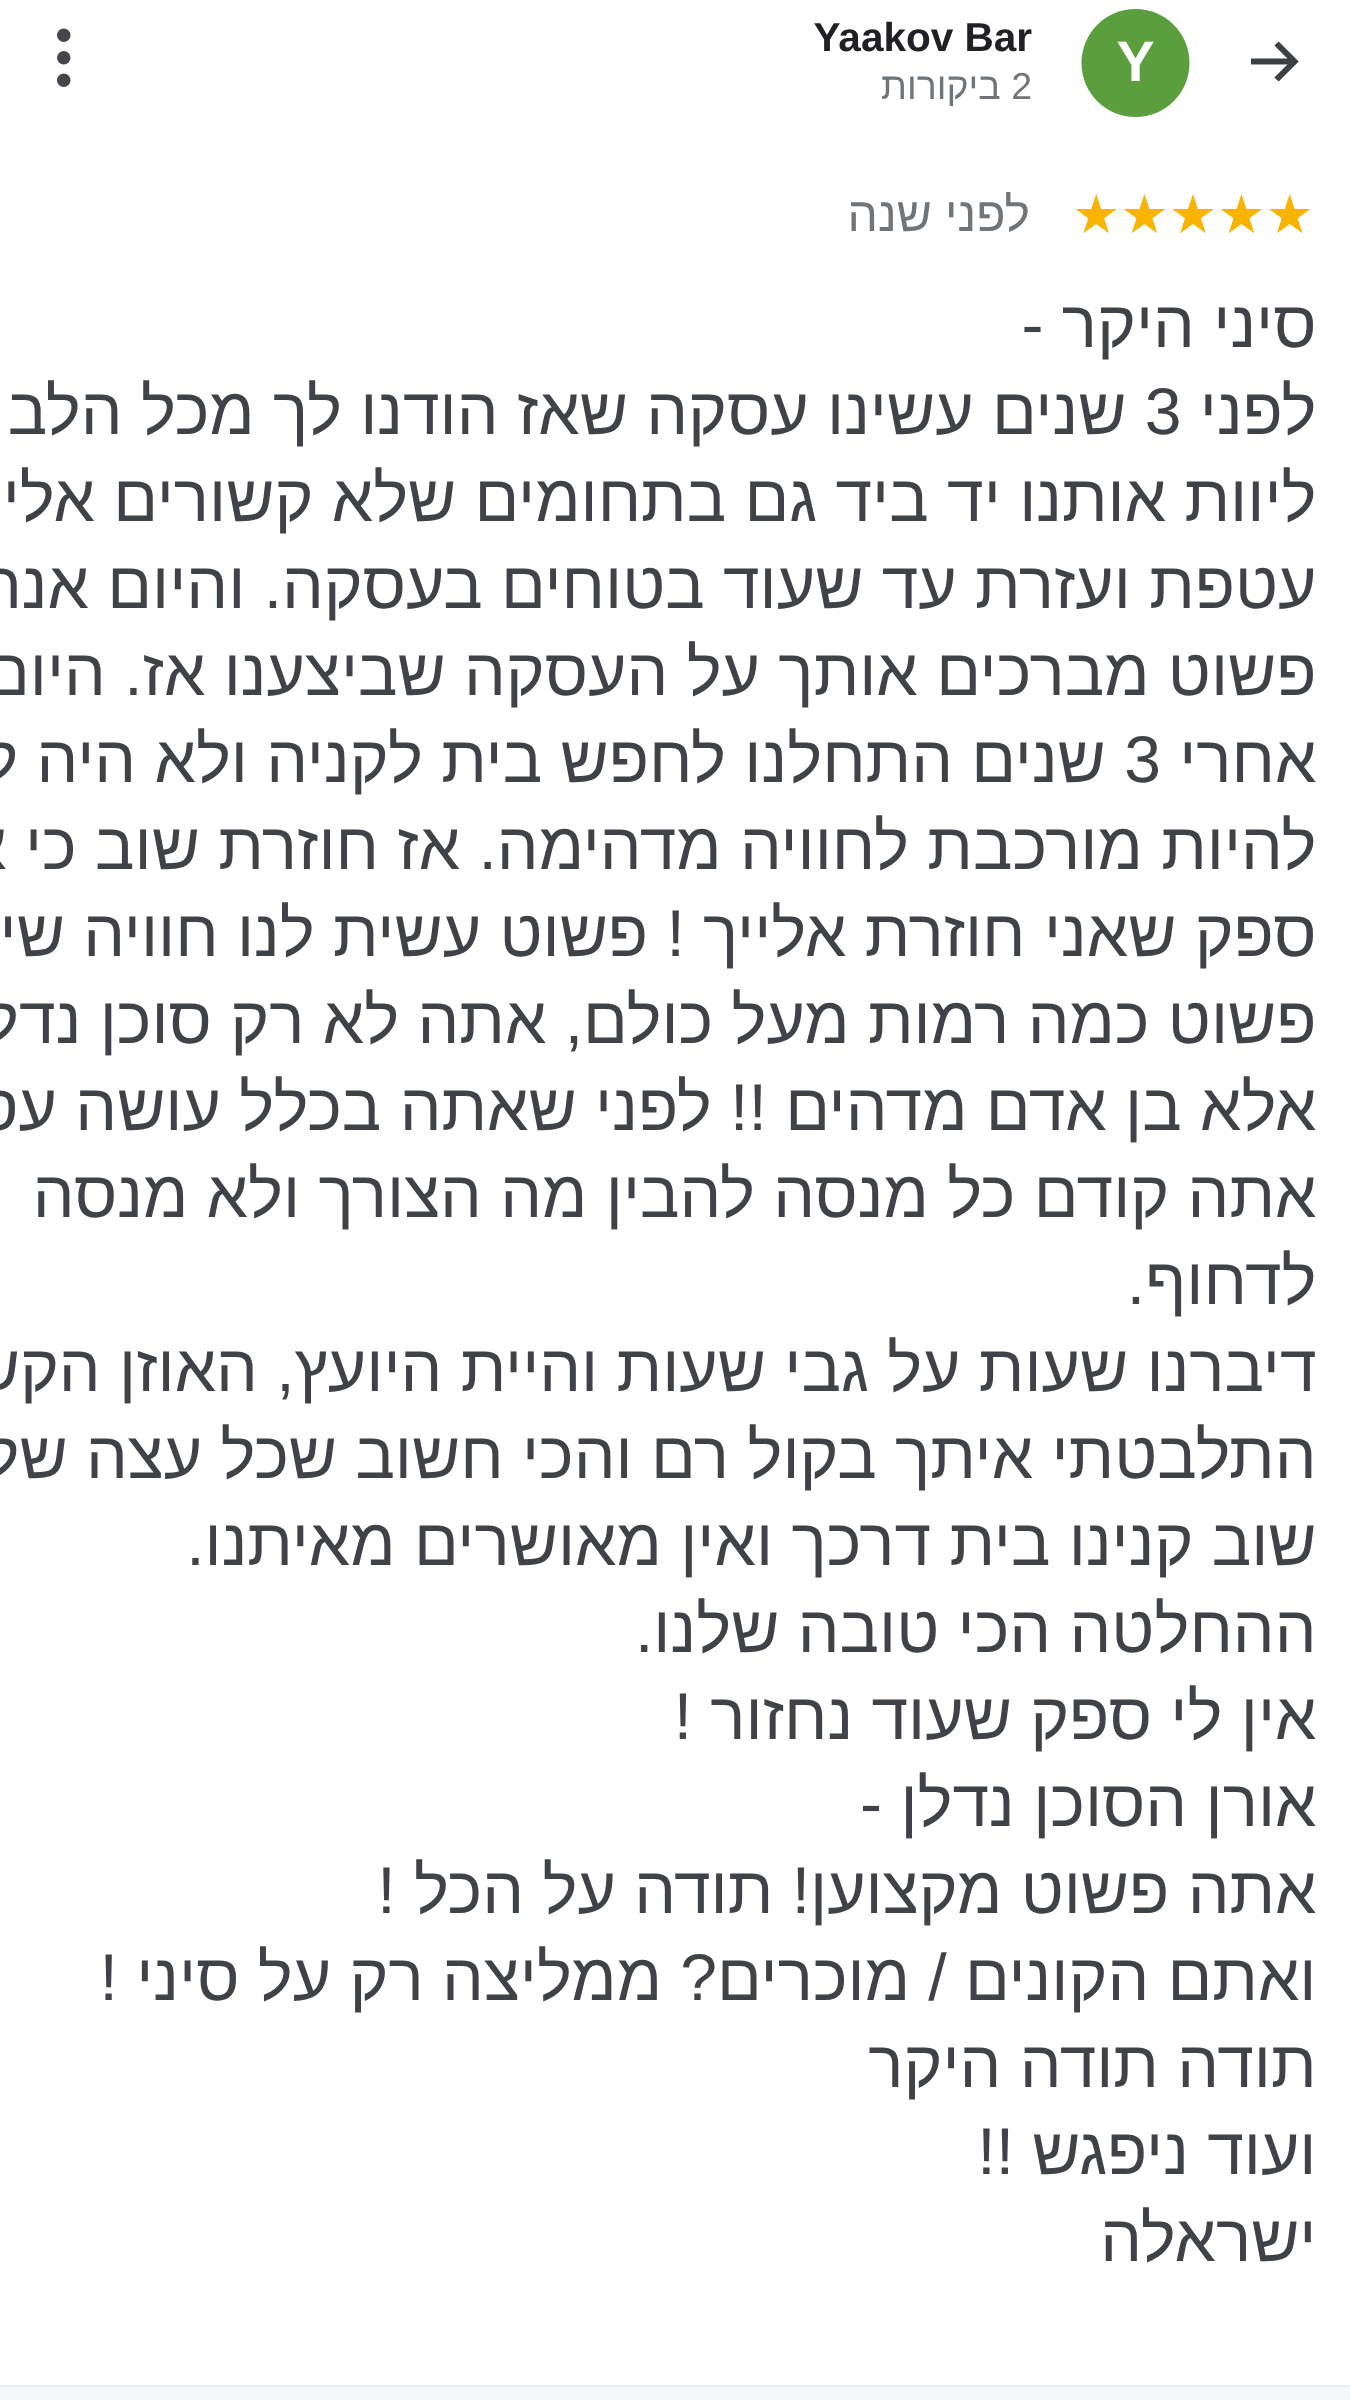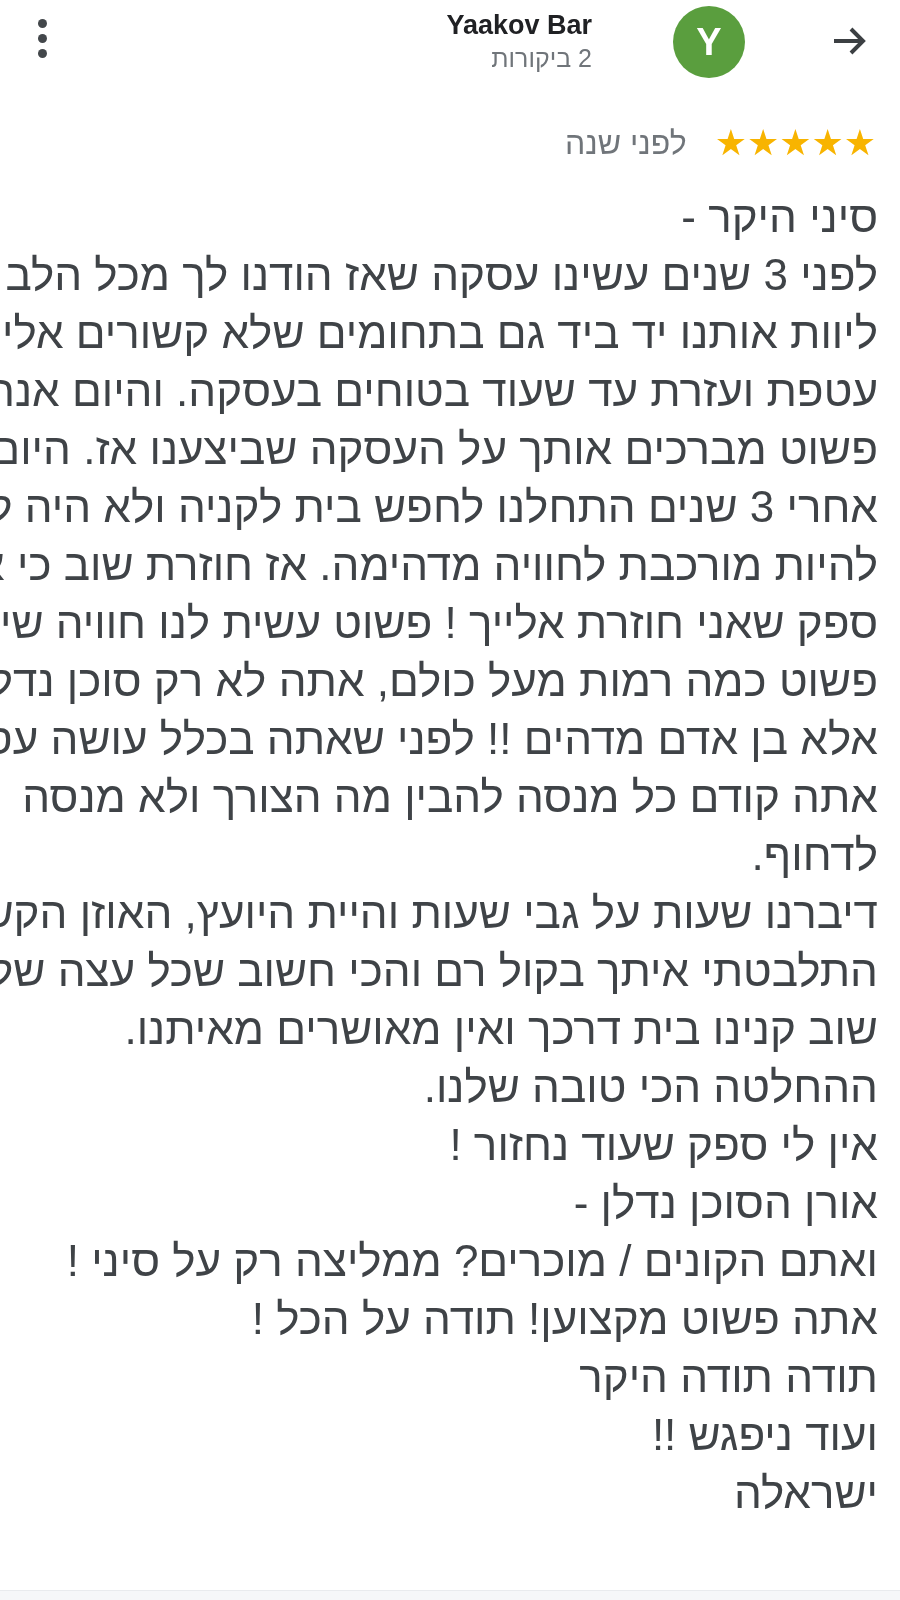--- a/index.html
+++ b/index.html
@@ -6,21 +6,21 @@
   body{background:#ffffff;}
   .screen{
     width:900px;height:1600px;position:relative;overflow:hidden;
     background:#ffffff;
     font-family:"Liberation Sans","DejaVu Sans",sans-serif;
   }
   
   .header{display:flex;align-items:flex-start;padding:4px 30px 0 38px;}
   .kebab{display:flex;flex-direction:column;gap:6px;padding-top:15px;cursor:pointer;}
   .kebab .dot{width:9px;height:9px;border-radius:50%;background:#43474b;}
-  .header-right{margin-left:auto;display:flex;align-items:flex-start;gap:48px;}
+  .header-right{margin-left:auto;display:flex;align-items:flex-start;}
   .name-block{text-align:right;padding-top:5px;}
   .name{font-size:27px;font-weight:700;color:#202124;line-height:32px;}
   .meta{font-size:25px;color:#70757a;line-height:34px;direction:rtl;}
   .avatar{
     width:72px;height:72px;border-radius:50%;margin:2px 0 0 33px;
     display:flex;align-items:center;justify-content:center;
     color:#ffffff;font-size:38px;font-weight:600;flex:0 0 auto;
   }
   .forward{margin:16px 0 0 35px;cursor:pointer;line-height:0;}
   
@@ -90,22 +90,22 @@
       <div class="review-line">פשוט כמה רמות מעל כולם, אתה לא רק סוכן נדלן</div>
       <div class="review-line">אלא בן אדם מדהים !! לפני שאתה בכלל עושה עסקה</div>
       <div class="review-line">אתה קודם כל מנסה להבין מה הצורך ולא מנסה</div>
       <div class="review-line">לדחוף.</div>
       <div class="review-line">דיברנו שעות על גבי שעות והיית היועץ, האוזן הקשבת,</div>
       <div class="review-line">התלבטתי איתך בקול רם והכי חשוב שכל עצה שלך</div>
       <div class="review-line">שוב קנינו בית דרכך ואין מאושרים מאיתנו.</div>
       <div class="review-line">ההחלטה הכי טובה שלנו.</div>
       <div class="review-line">אין לי ספק שעוד נחזור !</div>
       <div class="review-line">אורן הסוכן נדלן -</div>
+      <div class="review-line">אתה פשוט מקצוען! תודה על הכל !</div>
       <div class="review-line">ואתם הקונים / מוכרים? ממליצה רק על סיני !</div>
-      <div class="review-line">אתה פשוט מקצוען! תודה על הכל !</div>
       <div class="review-line">תודה תודה היקר</div>
       <div class="review-line">ועוד ניפגש !!</div>
       <div class="review-line">ישראלה</div>
     </div>
 
   <div class="bottom-divider"></div>
 
 </div>
 
 </body></html>

